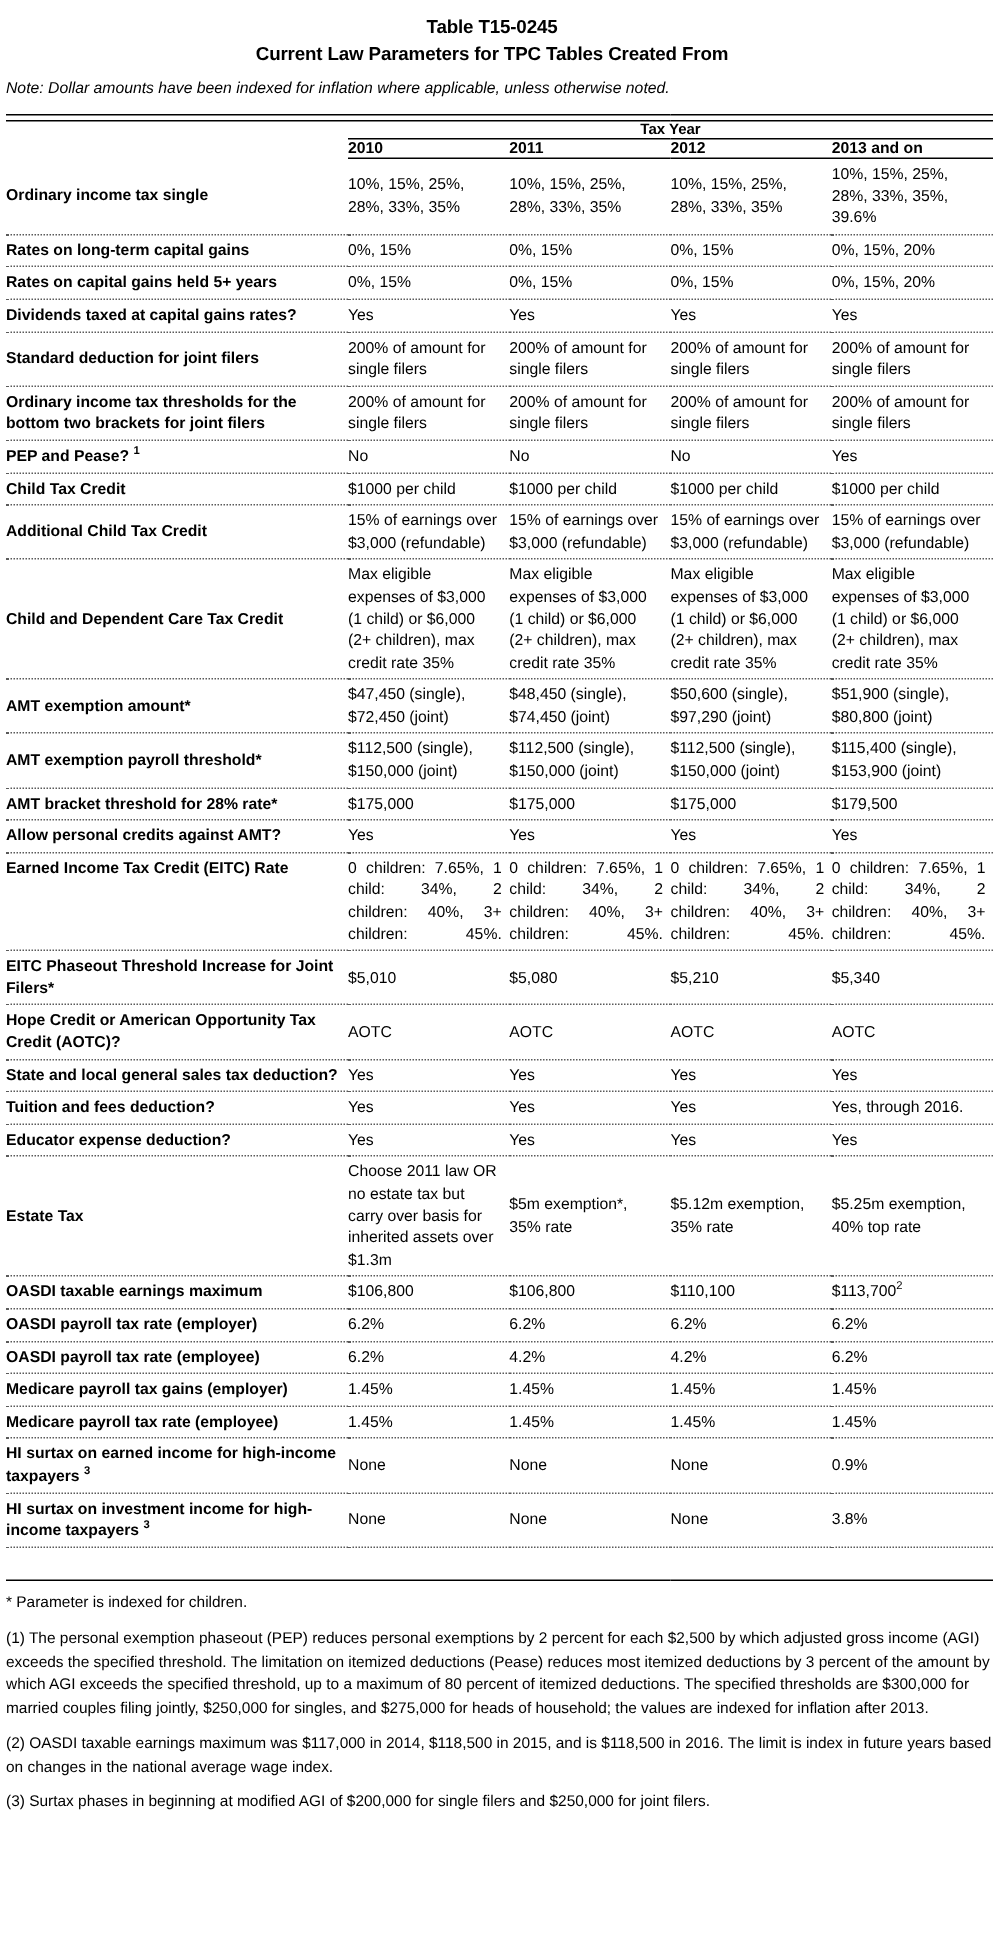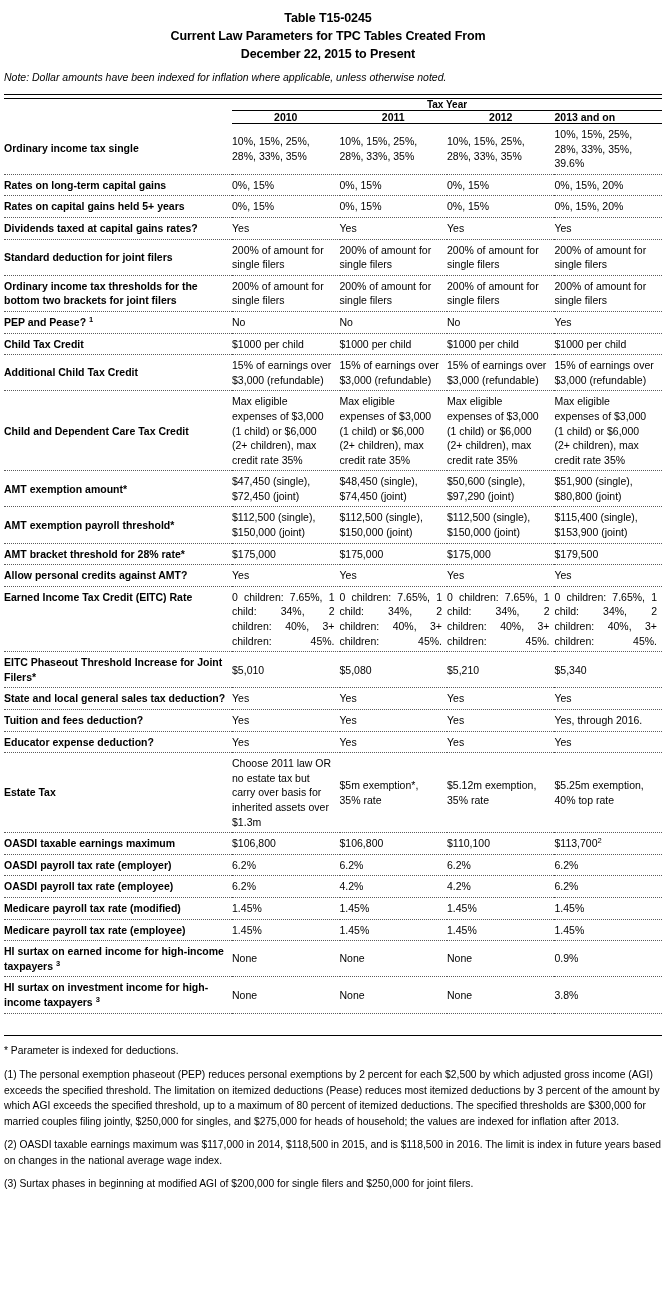--- a/index.html
+++ b/index.html
@@ -54,21 +54,21 @@
 
   
   .taxyear-cell {
     text-align: center;
     font-weight: bold;
     font-size: 10px;
     padding: 3px 0 2px 0;
     border-bottom: 1px solid #000;
   }
   .yearhead {
-    text-align: center;
+    text-align: left;
     font-weight: bold;
     font-size: 10.5px;
     padding: 3px 0 3px 0;
     border-bottom: 1px solid #000;
   }
   .yearhead.last { text-align: left; padding-right: 6px; }
   .blank-head { border: none; }
 
   
   tr.drow > td {
@@ -108,21 +108,20 @@
   .fn.first { margin-bottom: 9px; }
 </style>
 </head>
 <body>
 
 <div class="page">
 
   <div class="titles">
     <div class="title-line">Table T15-0245</div>
     <div class="title-line">Current Law Parameters for TPC Tables Created From</div>
-    <div class="title-line">December 22, 2015 to Present</div>
   </div>
   <div class="note">Note: Dollar amounts have been indexed for inflation where applicable, unless otherwise noted.</div>
 
   <table class="main">
     <colgroup>
       <col class="col-label">
         <col class="col-data">
         <col class="col-data">
         <col class="col-data">
         <col class="col-data">
@@ -250,20 +249,27 @@
           <td class="val just"><span>0 children: 7.65%, 1 child: 34%, 2 children: 40%, 3+ children: 45%.</span></td>
         </tr>
         <tr class="drow">
           <td class="lbl"><span>EITC Phaseout Threshold Increase for Joint Filers*</span></td>
           <td class="val"><span>$5,010</span></td>
           <td class="val"><span>$5,080</span></td>
           <td class="val"><span>$5,210</span></td>
           <td class="val"><span>$5,340</span></td>
         </tr>
         <tr class="drow">
+          <td class="lbl"><span>Hope Credit or American Opportunity Tax Credit (AOTC)?</span></td>
+          <td class="val"><span>AOTC</span></td>
+          <td class="val"><span>AOTC</span></td>
+          <td class="val"><span>AOTC</span></td>
+          <td class="val"><span>AOTC</span></td>
+        </tr>
+        <tr class="drow">
           <td class="lbl"><span>State and local general sales tax deduction?</span></td>
           <td class="val"><span>Yes</span></td>
           <td class="val"><span>Yes</span></td>
           <td class="val"><span>Yes</span></td>
           <td class="val"><span>Yes</span></td>
         </tr>
         <tr class="drow">
           <td class="lbl"><span>Tuition and fees deduction?</span></td>
           <td class="val"><span>Yes</span></td>
           <td class="val"><span>Yes</span></td>
@@ -299,21 +305,21 @@
           <td class="val"><span>6.2%</span></td>
         </tr>
         <tr class="drow">
           <td class="lbl"><span>OASDI payroll tax rate (employee)</span></td>
           <td class="val"><span>6.2%</span></td>
           <td class="val"><span>4.2%</span></td>
           <td class="val"><span>4.2%</span></td>
           <td class="val"><span>6.2%</span></td>
         </tr>
         <tr class="drow">
-          <td class="lbl"><span>Medicare payroll tax rate (modified)</span></td>
+          <td class="lbl"><span>Medicare payroll tax gains (employer)</span></td>
           <td class="val"><span>1.45%</span></td>
           <td class="val"><span>1.45%</span></td>
           <td class="val"><span>1.45%</span></td>
           <td class="val"><span>1.45%</span></td>
         </tr>
         <tr class="drow">
           <td class="lbl"><span>Medicare payroll tax rate (employee)</span></td>
           <td class="val"><span>1.45%</span></td>
           <td class="val"><span>1.45%</span></td>
           <td class="val"><span>1.45%</span></td>
@@ -333,19 +339,19 @@
           <td class="val"><span>None</span></td>
           <td class="val"><span>3.8%</span></td>
         </tr>
         <tr class="blankrow">
           <td colspan="5"></td>
         </tr>
       </tbody>
   </table>
 
   <div class="footnotes" id="footnotes-block">
-      <div class="fn first">* Parameter is indexed for deductions.</div>
+      <div class="fn first">* Parameter is indexed for children.</div>
       <div class="fn">(1) The personal exemption phaseout (PEP) reduces personal exemptions by 2 percent for each $2,500 by which adjusted gross income (AGI) exceeds the specified threshold. The limitation on itemized deductions (Pease) reduces most itemized deductions by 3 percent of the amount by which AGI exceeds the specified threshold, up to a maximum of 80 percent of itemized deductions. The specified thresholds are $300,000 for married couples filing jointly, $250,000 for singles, and $275,000 for heads of household; the values are indexed for inflation after 2013.</div>
       <div class="fn">(2) OASDI taxable earnings maximum was $117,000 in 2014, $118,500 in 2015, and is $118,500 in 2016. The limit is index in future years based on changes in the national average wage index.</div>
       <div class="fn">(3) Surtax phases in beginning at modified AGI of $200,000 for single filers and $250,000 for joint filers.</div>
     </div>
 
 </div>
 
 </body></html>

